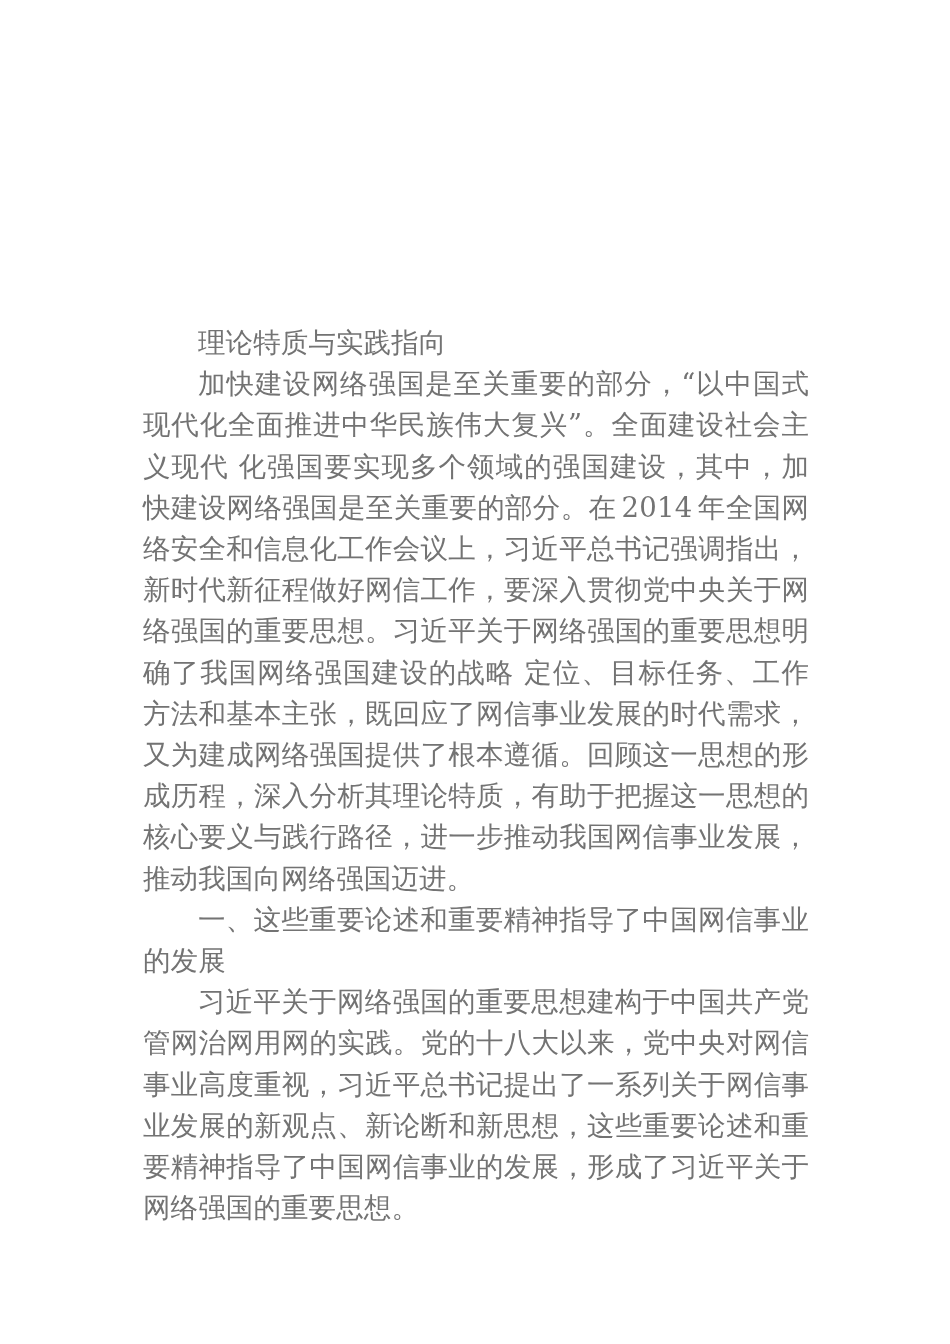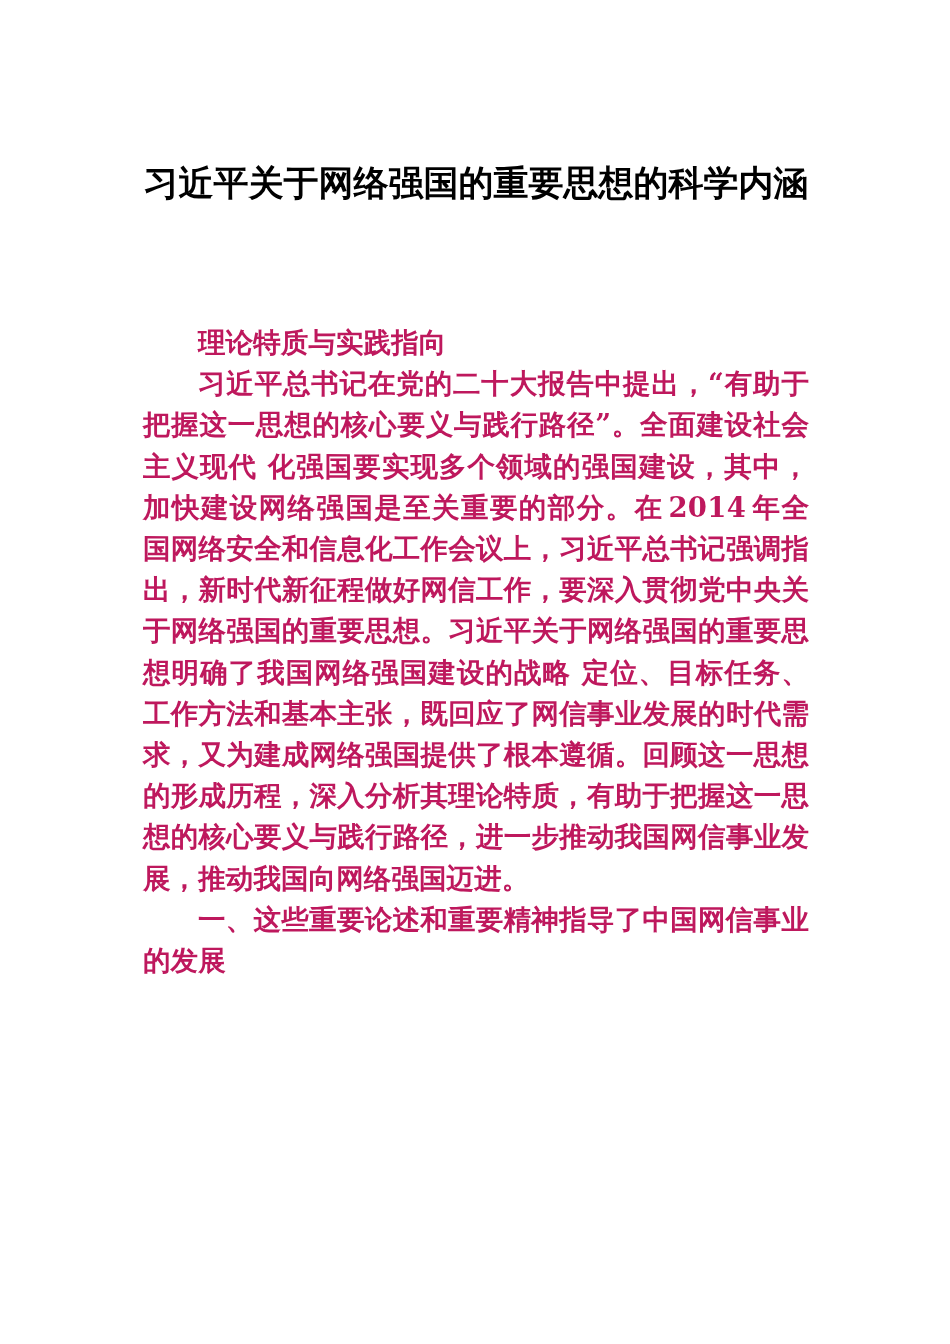--- a/index.html
+++ b/index.html
@@ -46,49 +46,49 @@
     position: absolute;
     left: 143px;
     top: 322px;
     width: 666px;
   }
 
   .para {
     margin: 0;
     padding: 0;
     font-family: "DejaVu Serif", "Liberation Serif", serif;
-    font-weight: bold;
+    font-weight: normal;
     font-size: 27.5px;
     line-height: 41.2px;
-    color: #be185d;
+    color: #737373;
     text-align: justify;
     text-justify: inter-character;
     word-break: break-all;
     text-indent: 55px;
     letter-spacing: 0.1px;
   }
 
   
   .num {
     font-family: "DejaVu Serif", "Liberation Serif", serif;
     padding: 0 5px;
     letter-spacing: 0.3px;
   }
 </style>
 </head>
 <body>
 
 <div class="page">
 
-  <div class="doc-title">习近平关于网络强国的重要思想的科学内涵</div>
 
   <div class="body-block">
 
     <p class="para">理论特质与实践指向</p>
 
-    <p class="para"><span>习近平总书记在党的二十大报告中提出，“有助于把握这一思想的核心要义与践行路径”。全面建设社会主义现代 化强国要实现多个领域的强国建设，其中，加快建设网络强国是至关重要的部分。在</span><span class="num">2014</span><span>年全国网络安全和信息化工作会议上，习近平总书记强调指出，新时代新征程做好网信工作，要深入贯彻党中央关于网络强国的重要思想。习近平关于网络强国的重要思想明确了我国网络强国建设的战略 定位、目标任务、工作方法和基本主张，既回应了网信事业发展的时代需求，又为建成网络强国提供了根本遵循。回顾这一思想的形成历程，深入分析其理论特质，有助于把握这一思想的核心要义与践行路径，进一步推动我国网信事业发展，推动我国向网络强国迈进。</span></p>
+    <p class="para"><span>加快建设网络强国是至关重要的部分，“以中国式现代化全面推进中华民族伟大复兴”。全面建设社会主义现代 化强国要实现多个领域的强国建设，其中，加快建设网络强国是至关重要的部分。在</span><span class="num">2014</span><span>年全国网络安全和信息化工作会议上，习近平总书记强调指出，新时代新征程做好网信工作，要深入贯彻党中央关于网络强国的重要思想。习近平关于网络强国的重要思想明确了我国网络强国建设的战略 定位、目标任务、工作方法和基本主张，既回应了网信事业发展的时代需求，又为建成网络强国提供了根本遵循。回顾这一思想的形成历程，深入分析其理论特质，有助于把握这一思想的核心要义与践行路径，进一步推动我国网信事业发展，推动我国向网络强国迈进。</span></p>
 
     <p class="para">一、这些重要论述和重要精神指导了中国网信事业的发展</p>
 
+    <p class="para">习近平关于网络强国的重要思想建构于中国共产党管网治网用网的实践。党的十八大以来，党中央对网信事业高度重视，习近平总书记提出了一系列关于网信事业发展的新观点、新论断和新思想，这些重要论述和重要精神指导了中国网信事业的发展，形成了习近平关于网络强国的重要思想。</p>
 
   </div>
 
 </div>
 
 </body></html>

